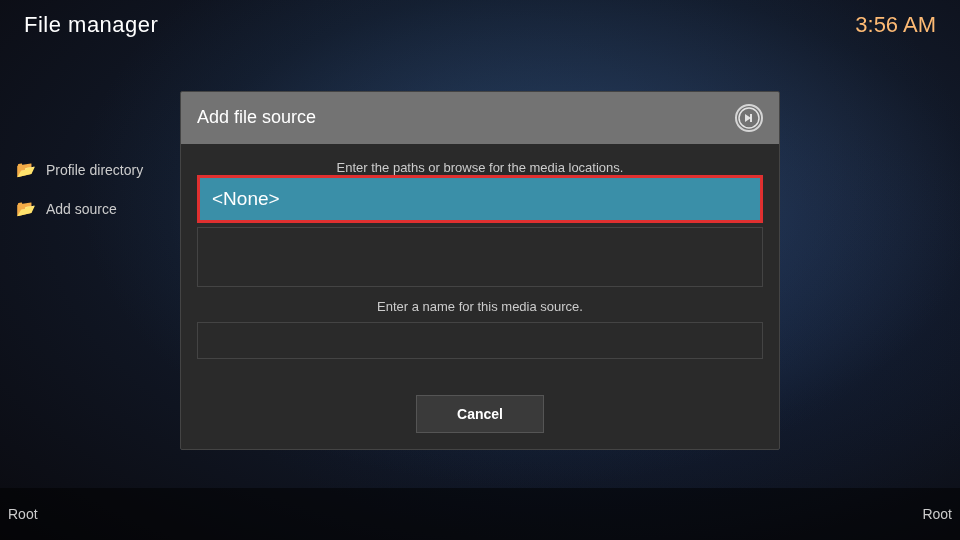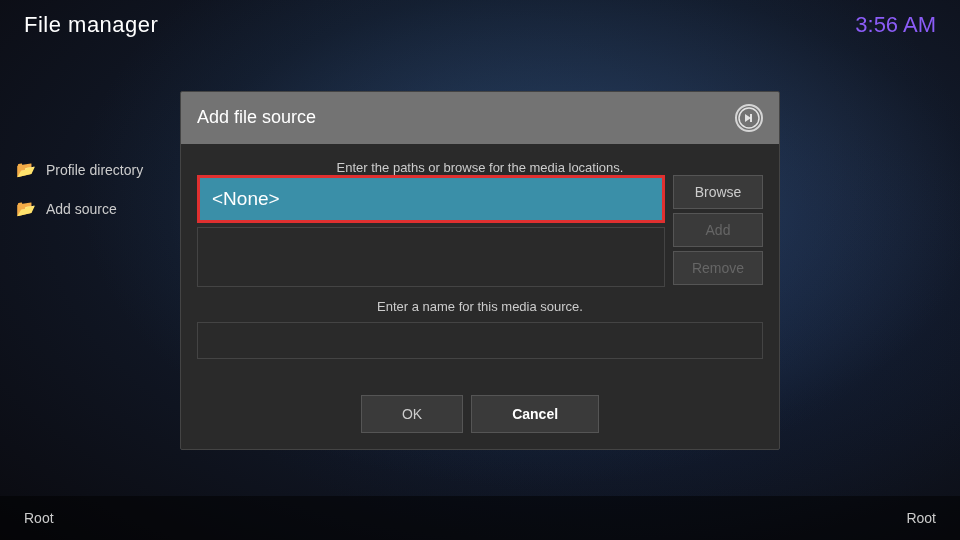--- a/index.html
+++ b/index.html
@@ -45,32 +45,32 @@
     .header-title {
       font-size: 22px;
       font-weight: 400;
       color: #fff;
       letter-spacing: 0.5px;
     }
 
     .header-time {
       font-size: 22px;
       font-weight: 400;
-      color: #8b5cf6;
+      color: #fdba74;
     }
 
     
     .footer {
       position: absolute;
       bottom: 0; left: 0; right: 0;
-      height: 44px;
+      height: 52px;
       display: flex;
       align-items: center;
       justify-content: space-between;
-      padding: 0 24px;
+      padding: 0 8px;
       z-index: 10;
       background: rgba(0,0,0,0.5);
       gap: 18px;
     }
 
     .footer-label {
       font-size: 14px;
       color: #ccc;
     }
 
@@ -298,36 +298,30 @@
     <div class="dialog-body">
 
       <p class="dialog-instruction">Enter the paths or browse for the media locations.</p>
 
       <div class="source-row">
         <div class="source-inputs">
           <div class="source-input-active">&lt;None&gt;</div>
           <div class="source-input-empty"></div>
         </div>
 
-        <div class="source-buttons">
-          <button class="btn">Browse</button>
-          <button class="btn btn-disabled">Add</button>
-          <button class="btn btn-disabled">Remove</button>
-        </div>
       </div>
 
       <div class="name-section">
         <p class="name-instruction">Enter a name for this media source.</p>
         <input class="name-input" type="text" placeholder="" style="">
       </div>
 
     </div>
 
     <div class="dialog-footer">
-      <button class="btn-action">OK</button>
       <button class="btn-action btn-cancel">Cancel</button>
     </div>
 
   </div>
 </div>
 
 <div class="footer">
   <span class="footer-label">Root</span>
   <span class="footer-label">Root</span>
 </div>

